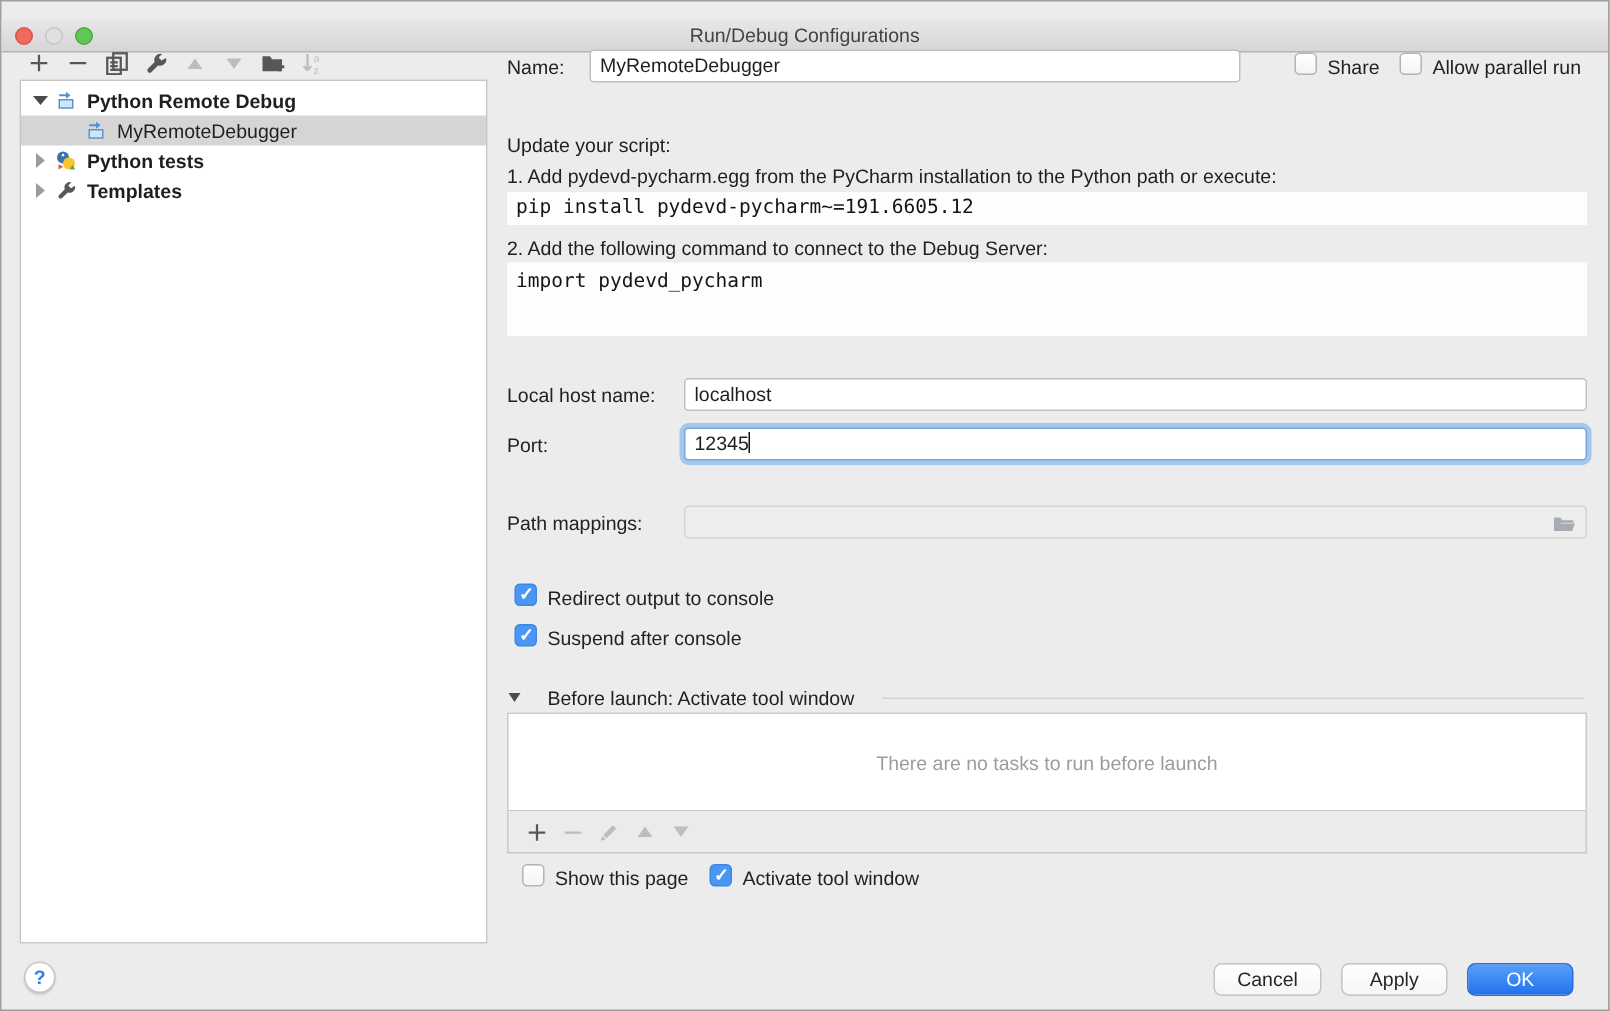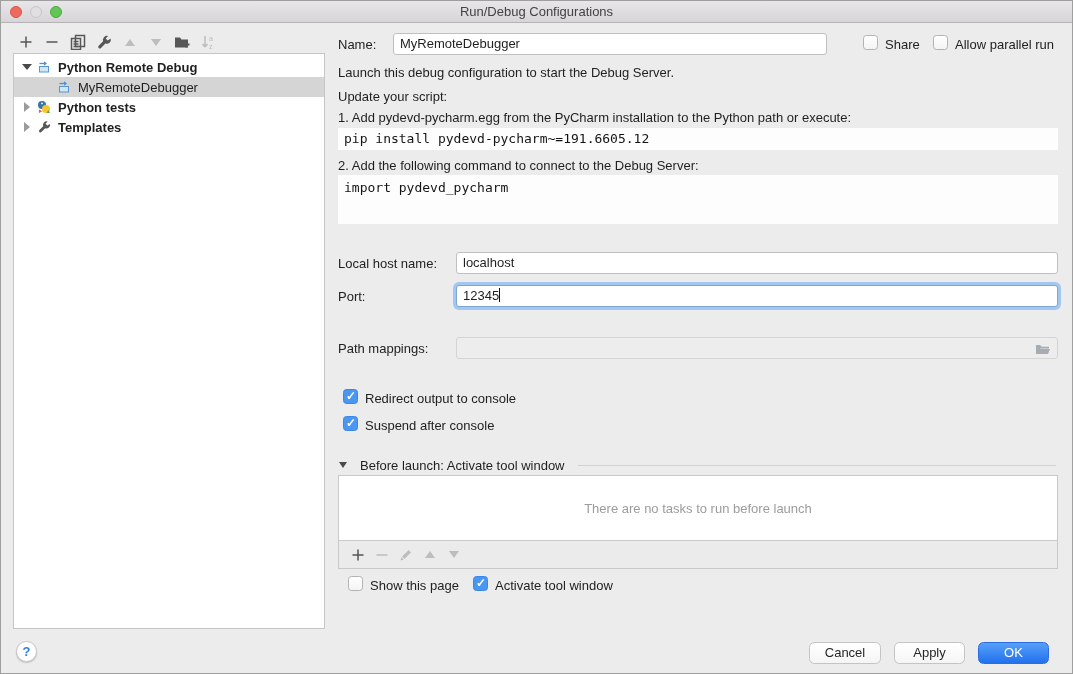--- a/index.html
+++ b/index.html
@@ -2,21 +2,21 @@
 <html><head>
 <meta charset="utf-8">
 <style>
   * { box-sizing: border-box; margin: 0; padding: 0; }
   body { background:#888; font-family:"Liberation Sans",sans-serif; }
   .window {
     position:relative; width:1073px; height:674px; background:#ececec;
     font-size:13px; color:#1f1f1f; border:1px solid #9f9f9f; overflow:hidden;
   }
   
-  .titlebar { position:absolute; top:0; left:0; right:0; height:22px;
+  .titlebar { position:absolute; top:12px; left:0; right:0; height:22px;
     background:linear-gradient(#e8e6e8,#d7d5d7); border-bottom:1px solid #b5b3b5; }
   .lights { position:absolute; left:9px; top:5px; display:flex; gap:8px; }
   .light { width:12px; height:12px; border-radius:50%; }
   .light.red   { background:#ee6a5f; border:1px solid #d95347; }
   .light.gray  { background:#e0e0e0; border:1px solid #c6c6c6; }
   .light.green { background:#62c655; border:1px solid #4fa93e; }
   .title { text-align:center; line-height:21px; color:#434343; }
 
   
   .side-toolbar { position:absolute; left:12px; top:30px; height:22px; display:flex; }
@@ -53,21 +53,21 @@
     font-size:13px; color:#141414; }
 
   
   .cb { position:absolute; width:15px; height:15px; border:1px solid #b3b3b3; border-radius:3.5px;
     background:linear-gradient(#fff,#f4f4f4); }
   .cb.checked { background:#4a97f3; border-color:#3c87e6; }
   .cb.checked::after { content:"✓"; position:absolute; left:2px; top:-1px; color:#fff; font-size:12px; font-weight:bold; }
 
   
   .bl-header { position:absolute; left:338px; right:16px; top:456px; height:16px;
-    display:flex; align-items:center; gap:13px; }
+    display:flex; align-items:center; gap:18px; }
   .bl-arrow { width:0;height:0;border-left:4.5px solid transparent;border-right:4.5px solid transparent;border-top:6px solid #4a4a4a; }
   .bl-line { flex:1; height:1px; background:#d2d2d2; }
   .tasks-box { position:absolute; left:337px; width:720px; top:474px; height:66px;
     background:#fff; border:1px solid #c9c9c9; display:flex; align-items:center; justify-content:center; }
   .tasks-empty { color:#9c9c9c; }
   .tasks-strip { position:absolute; left:337px; width:720px; top:540px; height:28px;
     background:#ebebeb; border:1px solid #c9c9c9; border-top:none;
     display:flex; align-items:center; padding-left:7px; }
   .tasks-strip .tbtn { width:24px; }
 
@@ -192,21 +192,20 @@
 
   <div class="abs lbl" style="left:337px; top:36px;">Name:</div>
   <div class="abs field" style="left:392px; top:32px; width:434px;">
     <span>MyRemoteDebugger</span>
   </div>
   <span class="cb" style="left:862px; top:34px;"></span>
   <div class="abs lbl" style="left:884px; top:36px;">Share</div>
   <span class="cb" style="left:932px; top:34px;"></span>
   <div class="abs lbl" style="left:954px; top:36px;">Allow parallel run</div>
 
-  <div class="abs" style="left:337px; top:64px;">Launch this debug configuration to start the Debug Server.</div>
   <div class="abs" style="left:337px; top:88px;">Update your script:</div>
   <div class="abs" style="left:337px; top:109px;">1. Add pydevd-pycharm.egg from the PyCharm installation to the Python path or execute:</div>
   <div class="abs codebar" style="left:337px; top:127px; width:720px; height:22px; line-height:22px; padding-left:6px;">pip install pydevd-pycharm~=191.6605.12</div>
   <div class="abs" style="left:337px; top:157px;">2. Add the following command to connect to the Debug Server:</div>
   <div class="abs codebar" style="left:337px; top:174px; width:720px; height:49px; padding:3px 0 0 6px; line-height:20px;">
     <div>import pydevd_pycharm</div>
   </div>
 
   <div class="abs lbl" style="left:337px; top:255px;">Local host name:</div>
   <div class="abs field" style="left:455px; top:251px; width:602px;">

